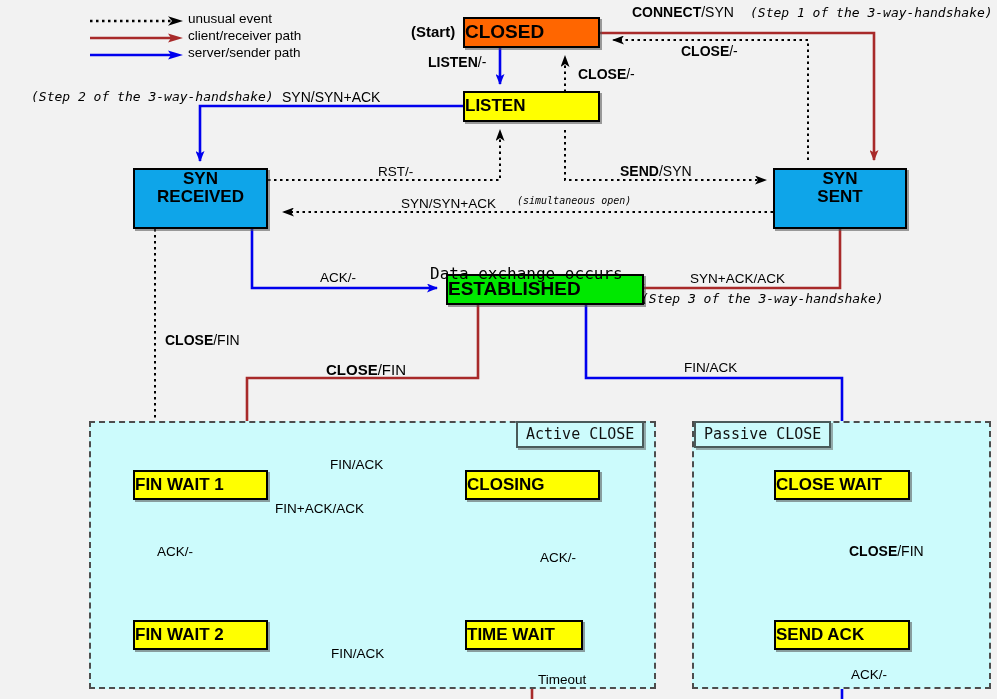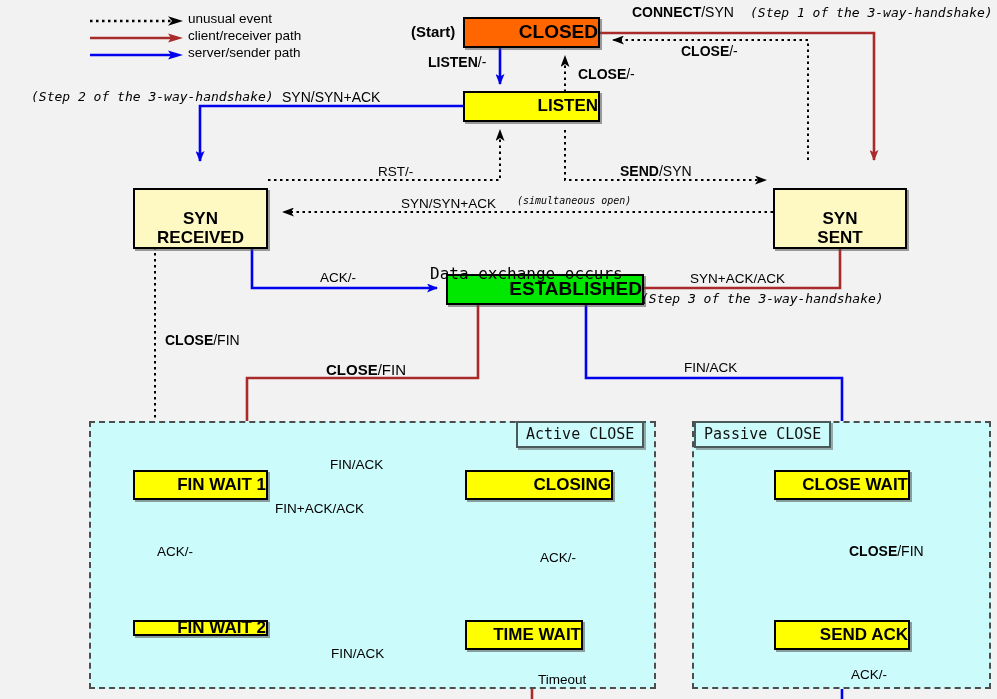--- a/index.html
+++ b/index.html
@@ -11,31 +11,31 @@
     position:relative;
   }
   #stage{position:absolute;left:0;top:0;width:997px;height:699px;}
   svg.layer{position:absolute;left:0;top:0;width:997px;height:699px;pointer-events:none;}
 
   
   .state{
     position:absolute;
     box-sizing:border-box;
     border:2px solid #000;
-    display:flex;align-items:center;justify-content:flex-end;
+    display:flex;align-items:center;justify-content:flex-start;
     text-align:center;
     font-weight:bold;
     color:#000;
     line-height:1.08;
     z-index:5;
     box-shadow:2px 2px 0 rgba(80,80,80,.55);
   }
   .state.orange{background:#ff6600;font-size:19px;}
   .state.yellow{background:#ffff00;font-size:17px;}
-  .state.gray{background:#fef9c3;font-size:17px;margin-top:20px;}
+  .state.gray{background:#0ea5e9;font-size:17px;}
   .state.green{background:#00e800;font-size:19px;}
 
   
   .region{
     position:absolute;
     box-sizing:border-box;
     background:#ccfbfc;
     border:2px dashed #4d4d4d;
     z-index:1;
   }
@@ -162,25 +162,25 @@
   </div>
 
   <div class="state green" style="left:446px;top:274px;width:198px;height:31px;">
     <span>ESTABLISHED</span>
   </div>
 
   <div class="state yellow" style="left:133px;top:470px;width:135px;height:30px;">
     <span>FIN WAIT 1</span>
   </div>
 
-  <div class="state yellow" style="left:133px;top:620px;width:135px;height:16px;">
+  <div class="state yellow" style="left:133px;top:620px;width:135px;height:30px;">
     <span>FIN WAIT 2</span>
   </div>
 
-  <div class="state yellow" style="left:465px;top:470px;width:148px;height:30px;">
+  <div class="state yellow" style="left:465px;top:470px;width:135px;height:30px;">
     <span>CLOSING</span>
   </div>
 
   <div class="state yellow" style="left:465px;top:620px;width:118px;height:30px;">
     <span>TIME WAIT</span>
   </div>
 
   <div class="state yellow" style="left:774px;top:470px;width:136px;height:30px;">
     <span>CLOSE WAIT</span>
   </div>

